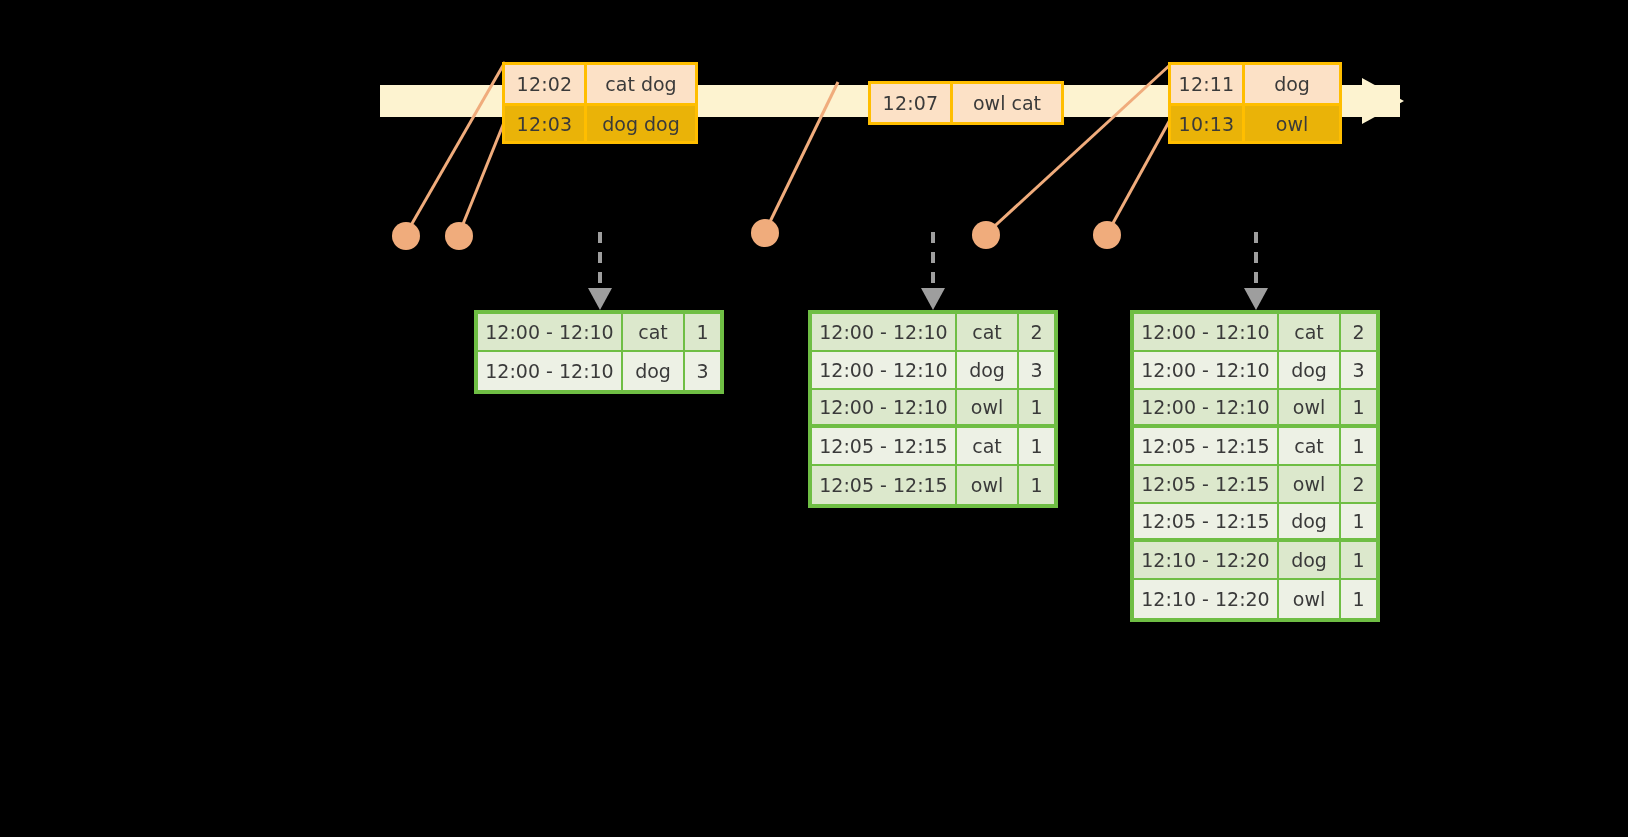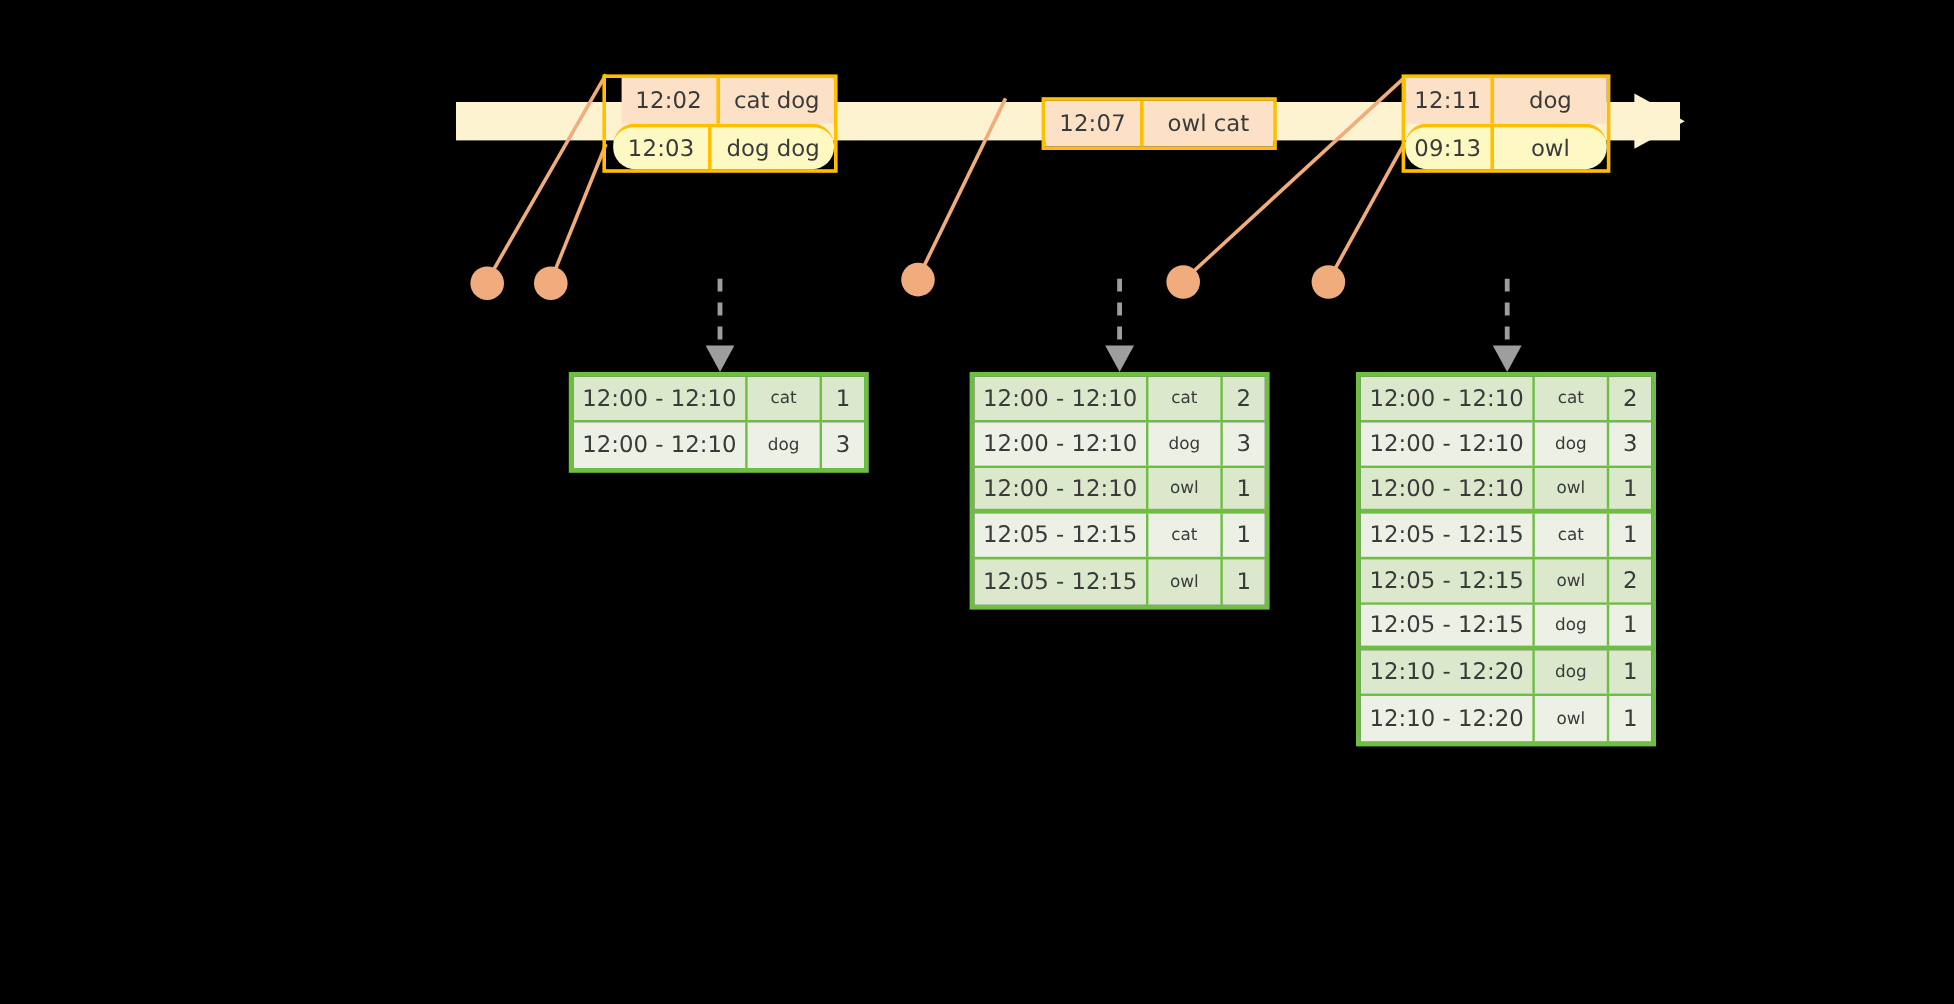--- a/index.html
+++ b/index.html
@@ -29,36 +29,36 @@
     display:flex;flex-direction:column;
     z-index:6;
   }
   .event-row{
     display:flex;flex-direction:row;
     height:38px;
     box-sizing:border-box;
   }
   .event-row + .event-row{border-top:3px solid #FFBE00;}
   .event-row.shade-a{background:#FCE1C6;}
-  .event-row.shade-b{background:#fef9c3;border-radius:18px;}
+  .event-row.shade-b{background:#eab308;}
   .event-time{
     width:82px;box-sizing:border-box;
     border-right:3px solid #FFBE00;
     display:flex;align-items:center;justify-content:center;
     font-size:19px;color:#3A3A3A;
     letter-spacing:.2px;
   }
   .event-val{
     flex:1;box-sizing:border-box;
     display:flex;align-items:center;justify-content:center;
     font-size:19px;color:#3A3A3A;
     padding:0 12px;white-space:nowrap;
   }
 
-  #event-box-1{left:502px;top:62px;width:196px;align-items:flex-end;}
+  #event-box-1{left:502px;top:62px;width:196px;}
   #event-box-1 .event-time{width:82px;}
   #event-box-2{left:835px;top:81px;width:196px;margin-left:33px;}
   #event-box-2 .event-time{width:82px;}
   #event-box-3{left:1168px;top:62px;width:174px;text-align:center;}
   #event-box-3 .event-time{width:74px;}
 
   
   .connector-svg{position:absolute;left:0;top:0;width:1628px;height:837px;z-index:4;pointer-events:none;}
   .conn-line{stroke:#F0AC7C;stroke-width:3;fill:none;}
   .conn-dot{fill:#F0AC7C;}
@@ -84,21 +84,21 @@
   .res-row.shade-a{background:#DCE8CC;}
   .res-row.shade-b{background:#EDF1E5;}
   .res-win{
     box-sizing:border-box;border-right:2px solid #6FBE44;
     display:flex;align-items:center;justify-content:center;
     font-size:19px;color:#3A3A3A;white-space:nowrap;
   }
   .res-key{
     box-sizing:border-box;border-right:2px solid #6FBE44;
     display:flex;align-items:center;justify-content:center;
-    font-size:14px;color:#3A3A3A;
+    font-size:19px;color:#3A3A3A;
   }
   .res-cnt{
     box-sizing:border-box;
     display:flex;align-items:center;justify-content:center;
     font-size:19px;color:#3A3A3A;
   }
   #result-table-1{left:474px;top:310px;width:250px;}
   #result-table-1 .res-win{width:145px;}
   #result-table-1 .res-key{width:62px;}
   #result-table-1 .res-cnt{width:35px;}
@@ -165,21 +165,21 @@
       <div class="event-val">owl cat</div>
     </div>
   </div>
 
   <div class="event-box" id="event-box-3">
     <div class="event-row shade-a">
       <div class="event-time">12:11</div>
       <div class="event-val">dog</div>
     </div>
     <div class="event-row shade-b">
-      <div class="event-time">09:13</div>
+      <div class="event-time">10:13</div>
       <div class="event-val">owl</div>
     </div>
   </div>
 
   <div class="result-table" id="result-table-1">
     <div class="res-row shade-a">
       <div class="res-win">12:00 - 12:10</div>
       <div class="res-key">cat</div>
       <div class="res-cnt">1</div>
     </div>

